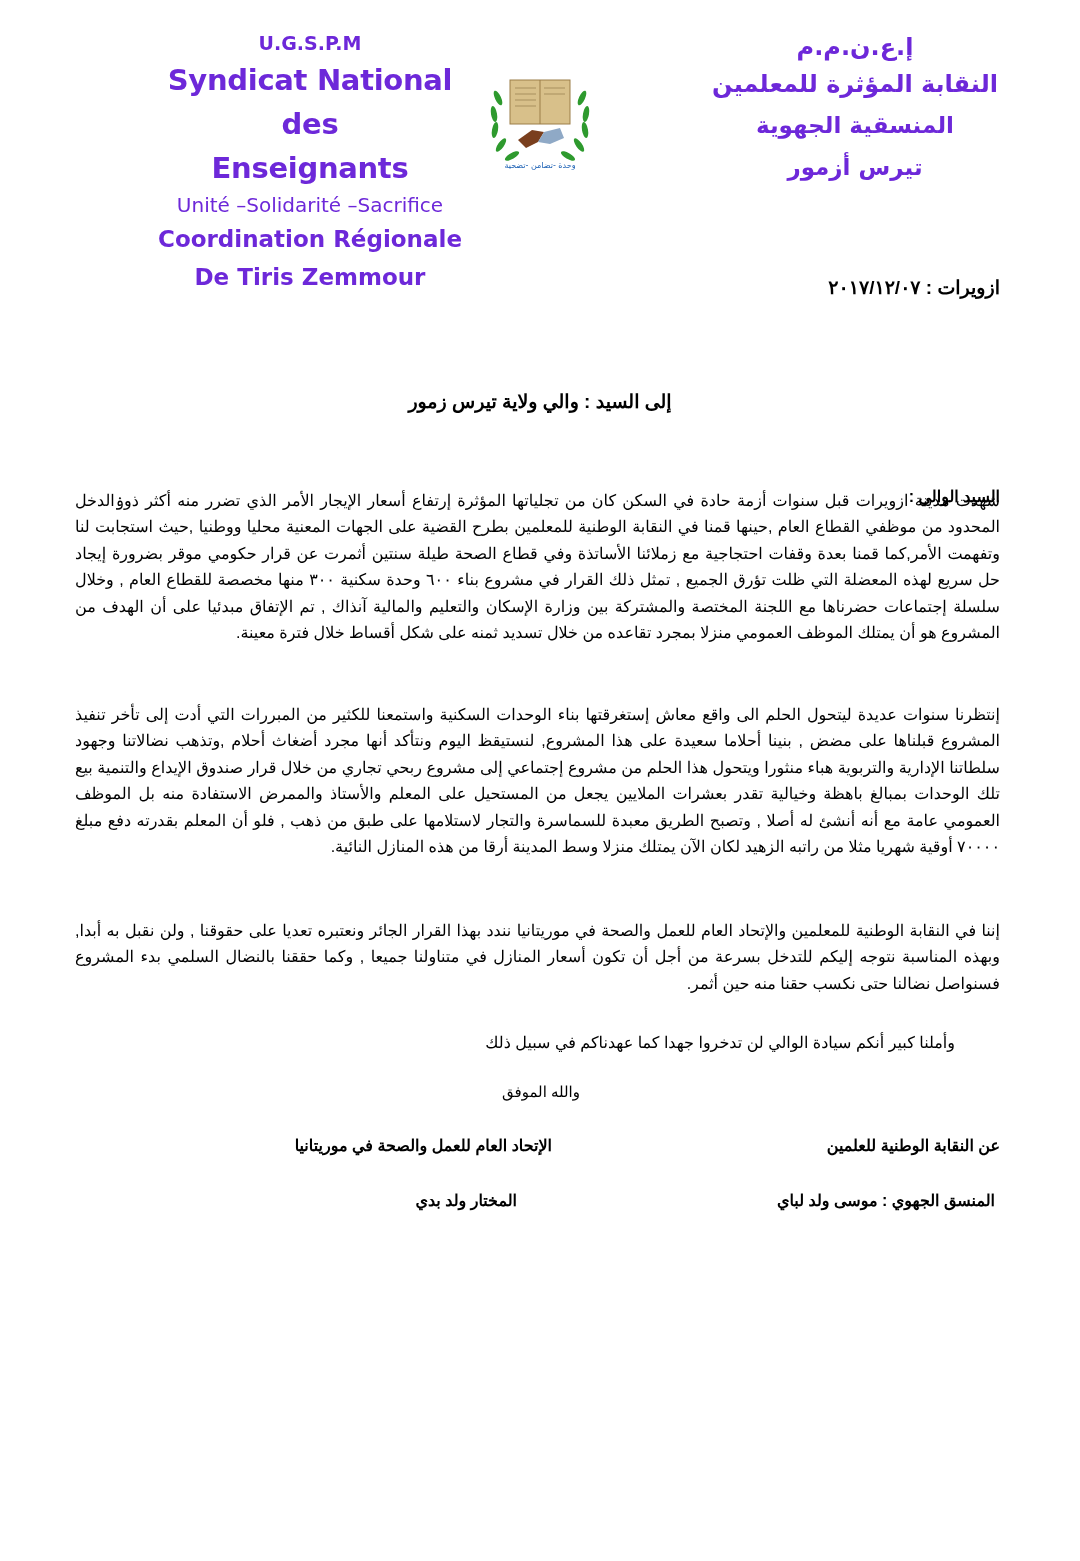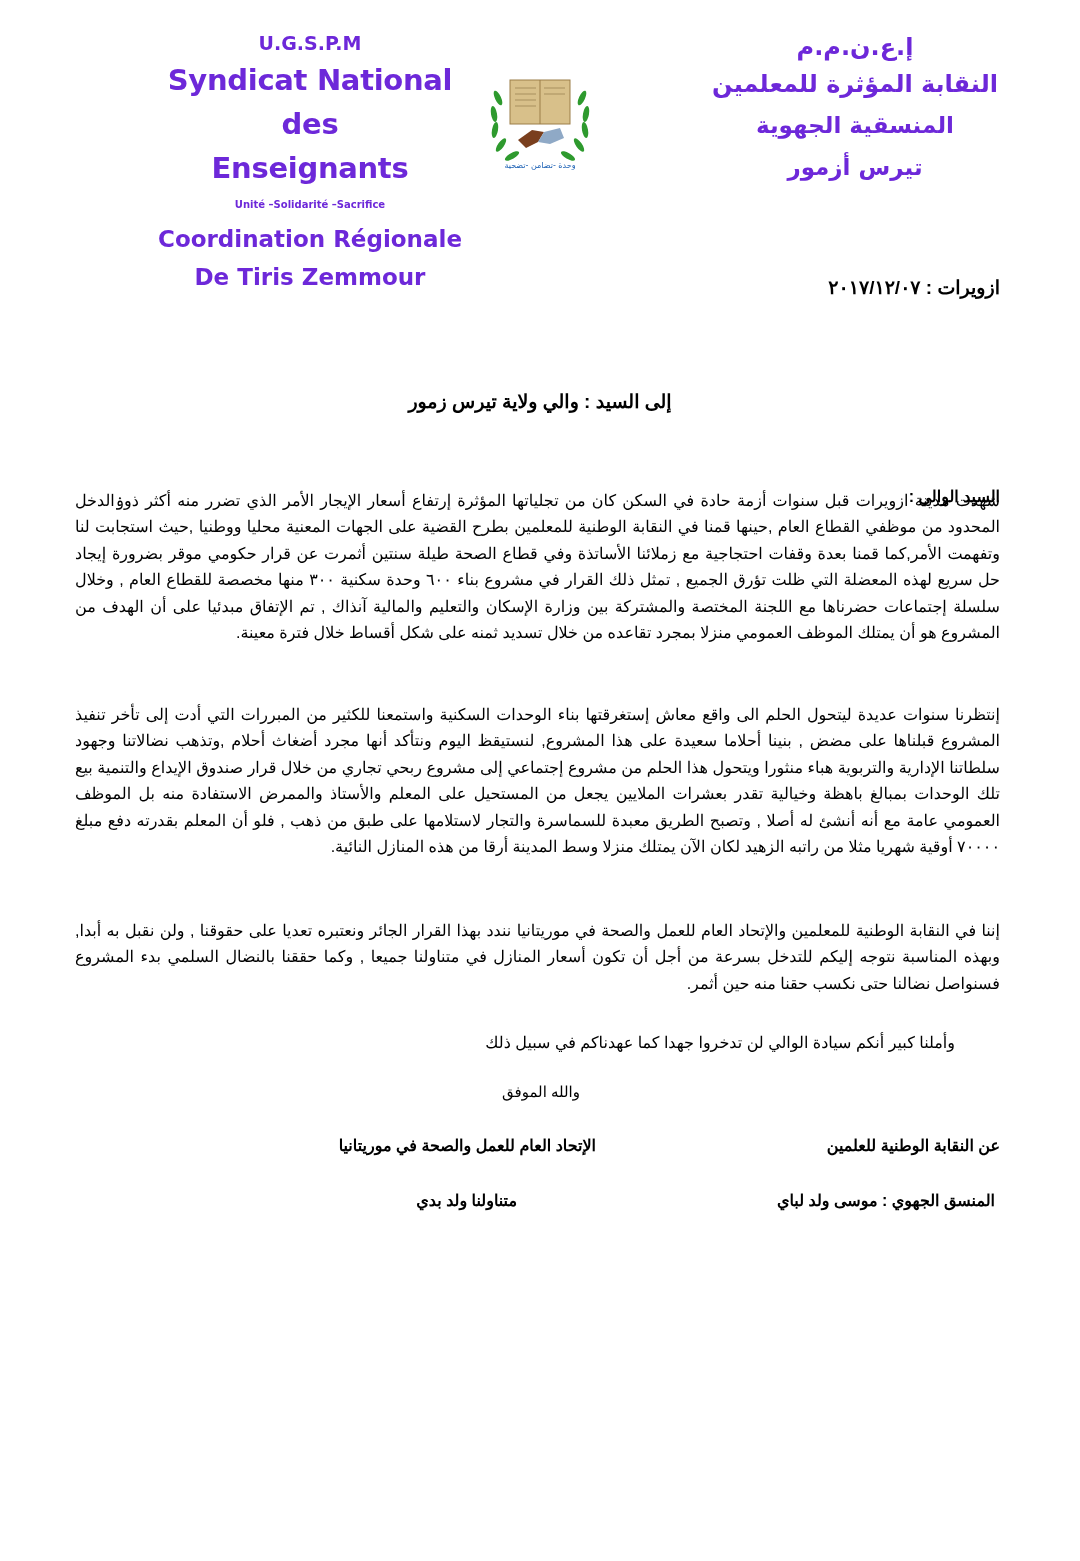--- a/index.html
+++ b/index.html
@@ -1,40 +1,40 @@
 <!DOCTYPE html>
 <html><head>
 <meta charset="utf-8">
 <style>
   html, body { margin: 0; padding: 0; background: #ffffff; }
   body { width: 1080px; height: 1561px; position: relative; overflow: hidden; font-family: "Liberation Sans", sans-serif; color: #000; }
   .blue { color: #6d28d9; }
   .hdr-left { position: absolute; left: 140px; top: 28px; width: 340px; text-align: center; font-family: "DejaVu Sans", sans-serif; font-weight: bold; }
   .hdr-left .abbr { font-size: 19px; line-height: 30px; }
   .hdr-left .big { font-size: 29px; line-height: 44px; letter-spacing: -0.3px; }
-  .hdr-left .motto { font-size: 10px; font-weight: bold; line-height: 30px; }
+  .hdr-left .motto { font-size: 20px; font-weight: normal; line-height: 30px; }
   .hdr-left .mid { font-size: 23px; line-height: 38px; }
   .hdr-right { position: absolute; left: 710px; top: 30px; width: 290px; text-align: center; direction: rtl; font-family: "DejaVu Sans", sans-serif; font-weight: bold; }
   .hdr-right .abbr { font-size: 24px; line-height: 34px; }
   .hdr-right .big { font-size: 24px; line-height: 40px; }
   .hdr-right .motto { font-size: 13px; font-weight: normal; line-height: 34px; }
   .hdr-right .mid { font-size: 23px; line-height: 42px; }
   .logo { position: absolute; left: 488px; top: 68px; width: 104px; height: 104px; }
   .date { position: absolute; right: 80px; top: 276px; font-size: 19px; font-weight: bold; direction: rtl; }
   .addressee { position: absolute; left: 0; width: 1080px; top: 390px; text-align: center; font-size: 19px; font-weight: bold; direction: rtl; }
   .salutation { position: absolute; right: 80px; top: 441px; font-size: 16px; font-weight: bold; direction: rtl; margin-top: 46px; }
   .para { position: absolute; left: 75px; width: 925px; font-size: 16px; line-height: 26.4px; direction: rtl; text-align: justify; text-align-last: right; }
   .p1 { top: 488px; }
   .p2 { top: 702px; }
   .p3 { top: 918px; }
   .closing { position: absolute; top: 1033px; left: 300px; width: 655px; font-size: 16px; direction: rtl; text-align: right; }
   .wallah { position: absolute; top: 1083px; left: 380px; width: 200px; font-size: 15px; direction: rtl; text-align: right; }
   .sig { position: absolute; font-size: 16px; font-weight: bold; direction: rtl; }
   .sig1 { right: 80px; top: 1136px; }
-  .sig2 { right: 484px; top: 1136px; margin-left: 6px; }
+  .sig2 { right: 528px; top: 1136px; margin-left: 6px; }
   .sig3 { right: 85px; top: 1191px; }
   .sig4 { right: 563px; top: 1191px; }
 </style>
 </head>
 <body>
 
 <div class="hdr-left blue">
   <div class="abbr">U.G.S.P.M</div>
   <div class="big">Syndicat National des</div>
   <div class="big">Enseignants</div>
@@ -87,13 +87,13 @@
 <p class="para p1" style="margin:0">شهدت مدينة ازويرات قبل سنوات أزمة حادة في السكن كان من تجلياتها المؤثرة إرتفاع أسعار الإيجار الأمر الذي تضرر منه أكثر ذوۏالدخل المحدود من موظفي القطاع العام ,حينها قمنا في النقابة الوطنية للمعلمين بطرح القضية على الجهات المعنية محليا ووطنيا ,حيث استجابت لنا وتفهمت الأمر,كما قمنا بعدة وقفات احتجاجية مع زملائنا الأساتذة وفي قطاع الصحة طيلة سنتين أثمرت عن قرار حكومي موقر بضرورة إيجاد حل سريع لهذه المعضلة التي ظلت تؤرق الجميع , تمثل ذلك القرار في مشروع بناء ٦٠٠ وحدة سكنية ٣٠٠ منها مخصصة للقطاع العام , وخلال سلسلة إجتماعات حضرناها مع اللجنة المختصة والمشتركة بين وزارة الإسكان والتعليم والمالية آنذاك , تم الإتفاق مبدئيا على أن الهدف من المشروع هو أن يمتلك الموظف العمومي منزلا بمجرد تقاعده من خلال تسديد ثمنه على شكل أقساط خلال فترة معينة.</p>
 <p class="para p2" style="margin:0">إنتظرنا سنوات عديدة ليتحول الحلم الى واقع معاش إستغرقتها بناء الوحدات السكنية واستمعنا للكثير من المبررات التي أدت إلى تأخر تنفيذ المشروع قبلناها على مضض , بنينا أحلاما سعيدة على هذا المشروع, لنستيقظ اليوم ونتأكد أنها مجرد أضغاث أحلام ,وتذهب نضالاتنا وجهود سلطاتنا الإدارية والتربوية هباء منثورا ويتحول هذا الحلم من مشروع إجتماعي إلى مشروع ربحي تجاري من خلال قرار صندوق الإيداع والتنمية بيع تلك الوحدات بمبالغ باهظة وخيالية تقدر بعشرات الملايين يجعل من المستحيل على المعلم والأستاذ والممرض  الاستفادة منه بل الموظف العمومي عامة مع أنه أنشئ له أصلا , وتصبح الطريق معبدة للسماسرة والتجار لاستلامها على طبق من ذهب , فلو أن المعلم بقدرته دفع مبلغ ٧٠٠٠٠ أوقية شهريا مثلا من  راتبه الزهيد لكان الآن يمتلك منزلا وسط المدينة  أرقا من هذه المنازل النائية.</p>
 <p class="para p3" style="margin:0">إننا في النقابة الوطنية للمعلمين والإتحاد العام للعمل والصحة في موريتانيا  نندد بهذا القرار الجائر ونعتبره تعديا على حقوقنا , ولن نقبل به أبدا, وبهذه المناسبة نتوجه إليكم للتدخل بسرعة من أجل أن تكون أسعار المنازل في متناولنا جميعا , وكما حققنا بالنضال السلمي بدء المشروع فسنواصل نضالنا حتى نكسب حقنا منه حين أثمر.</p>
 
 <div class="closing">وأملنا كبير أنكم سيادة الوالي لن تدخروا جهدا كما عهدناكم في سبيل ذلك</div>
 <div class="wallah">والله الموفق</div>
 
 <div class="sig sig1">عن النقابة الوطنية للعلمين</div>
 <div class="sig sig2">الإتحاد العام للعمل والصحة في موريتانيا</div>
 <div class="sig sig3">المنسق الجهوي : موسى ولد لباي</div>
-<div class="sig sig4">متناولنا ولد بدي</div>
+<div class="sig sig4">المختار ولد بدي</div>
 
 </body></html>

